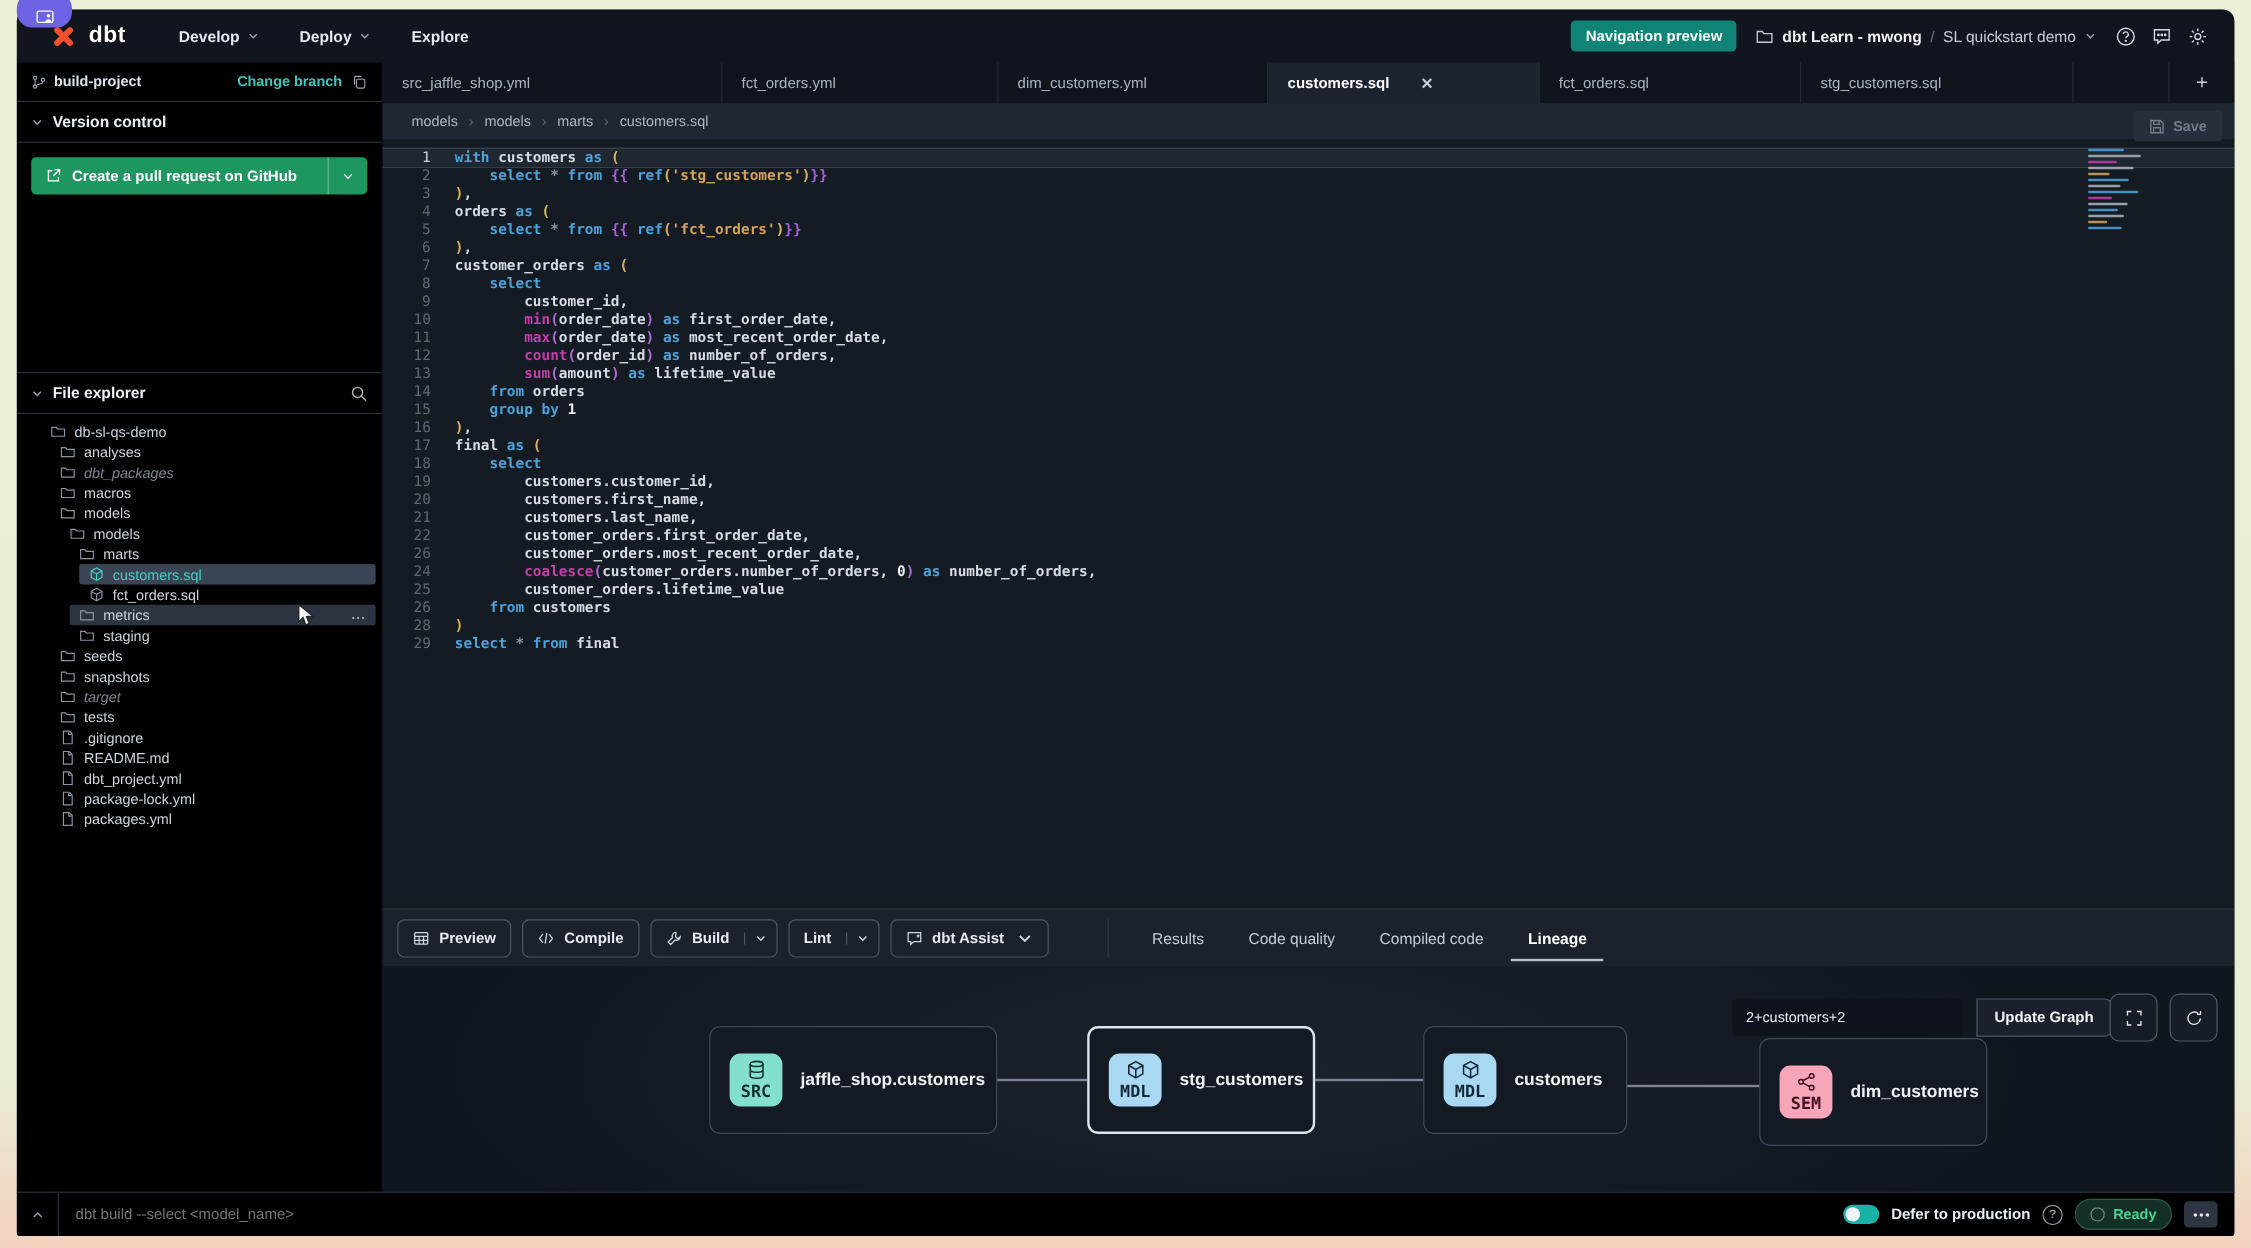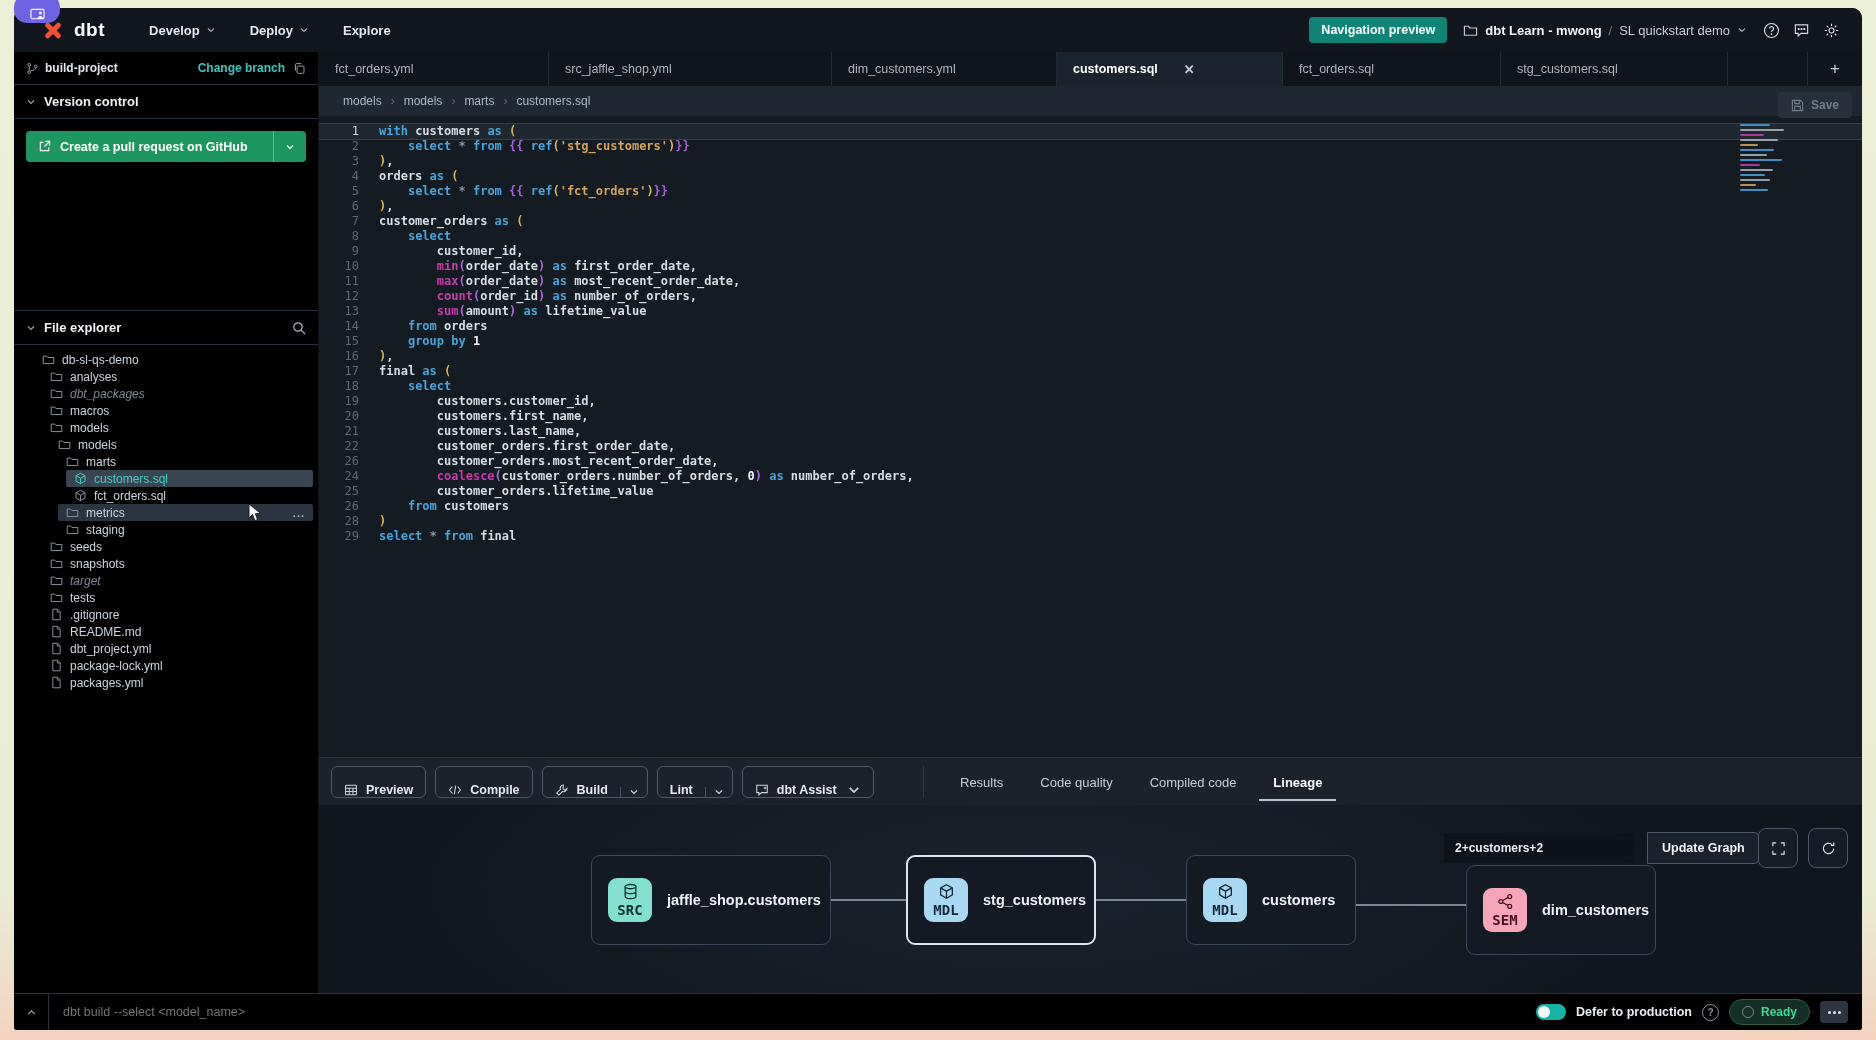--- a/index.html
+++ b/index.html
@@ -83,21 +83,21 @@
   .cline.cur .gut{color:#cfd6dd}
   .tk-k{color:#4ba3dc}.tk-i{color:#d7dde5}.tk-f{color:#c83cab}.tk-s{color:#d6a35c}
   .tk-j{color:#a95fd8}.tk-p{color:#d9b45b}.tk-q{color:#b069dd}.tk-d{color:#8b96a5}.tk-n{color:#eef2f6}
   .minimap{position:absolute;right:66px;top:8px;width:56px;}
   .minimap i{display:block;height:2px;margin-bottom:3px;border-radius:1px;opacity:.85}
 
   
   .panelbar{position:absolute;left:0;top:705px;right:0;height:48px;background:#1b222c;border-top:1px solid #2a3340;
     display:flex;align-items:center;}
   .pbtns{display:flex;align-items:center;gap:9px;padding-left:12px;width:592px;flex:0 0 auto;}
-  .pbtn{display:flex;align-items:flex-end;border:1px solid #4d5866;border-radius:6px;height:30px;color:#e6ebf0;}
+  .pbtn{display:flex;align-items:center;border:1px solid #4d5866;border-radius:6px;height:30px;color:#e6ebf0;}
   .pbtn .seg{display:flex;align-items:center;gap:8px;padding:0 12px;font-size:12.5px;font-weight:bold;}
   .pbtn .seg .ic{width:14px;height:14px;color:#cfd6dd}
   .pbtn .drop{display:flex;align-items:center;justify-content:center;width:26px;border-left:1px solid #4d5866;}
   .pbtn .drop .ic,.pbtn .chev{width:10px;height:10px;color:#cfd6dd}
   .pbtn .chev{margin-left:2px}
   .pdivider{width:1px;align-self:stretch;margin:8px 0;background:#2f3946;}
   .ptabs{display:flex;align-items:center;gap:37px;padding-left:36px;font-size:13px;color:#c6cdd6;height:100%;}
   .ptab{position:relative;display:flex;align-items:center;height:100%;}
   .ptab.active{color:#fff;font-weight:bold;}
   .ptab.active::after{content:"";position:absolute;left:-14px;right:-14px;bottom:5px;height:2px;background:#b9c3cf;}
@@ -110,21 +110,21 @@
     display:flex;align-items:center;gap:15px;padding:0 16px;box-sizing:border-box;}
   .lnode.sel{border:2px solid #dde4ec;}
   .lnode .label{font-size:14.5px;font-weight:bold;color:#eef2f6;white-space:nowrap}
   .badge{width:44px;height:44px;border-radius:9px;display:flex;flex-direction:column;align-items:center;justify-content:center;gap:2px;flex:0 0 auto;}
   .badge .ic{width:17px;height:17px}
   .badge .bt{font-size:14px;font-weight:bold;font-family:"DejaVu Sans Mono","Liberation Mono",monospace;}
   .badge.mint{background:#83e0cf;color:#0f2f2a}
   .badge.blue{background:#a9d9f2;color:#12283a}
   .badge.pink{background:#f7a6b9;color:#43101f}
   .lin-ctl{position:absolute;display:flex;align-items:center;}
-  .selectorbox{width:191px;height:30px;background:#0d1319;border:none;color:#e8eef4;font-size:12px;font-weight:bold;
+  .selectorbox{width:191px;height:30px;background:#0d1319;border:none;color:#e8eef4;font-size:12px;font-weight:normal;
     padding:0 0 0 11px;font-family:"Liberation Sans",sans-serif;box-sizing:border-box;}
   .updbtn{height:30px;padding:0 14px;background:#1a212c;border:1px solid #4d5866;border-radius:0 6px 6px 0;
     color:#f2f5f8;font-size:12.5px;font-weight:bold;display:flex;align-items:center;margin-left:12px;}
   .sqbtn{position:absolute;width:38px;height:38px;border:1px solid #4d5866;border-radius:8px;background:#161d27;
     display:flex;align-items:center;justify-content:center;color:#e6ebf0;}
   .sqbtn .ic{width:15px;height:15px}
 
   
   .cmdbar{position:absolute;left:0;bottom:0;right:0;height:36px;background:#000000;border-top:1px solid #2a3340;
     display:flex;align-items:center;}
@@ -455,25 +455,25 @@
                 </svg>
               </span>
               <span class="lbl">packages.yml</span>
             </div>
           </div>
       </div>
     </aside>
 
     <main class="main">
       <div class="tabbar" id="tabbar">
+          <span class="etab" style="width: 250px;">
+            <span>src_jaffle_shop.yml</span>
+          </span>
           <span class="etab" style="width: 197px;">
             <span>fct_orders.yml</span>
-          </span>
-          <span class="etab" style="width: 250px;">
-            <span>src_jaffle_shop.yml</span>
           </span>
           <span class="etab" style="width: 192px;">
             <span>dim_customers.yml</span>
           </span>
           <span class="etab active" style="width: 193px;">
             <span>customers.sql</span>
             <span class="x">✕</span>
           </span>
           <span class="etab" style="width: 185px;">
             <span>fct_orders.sql</span>

